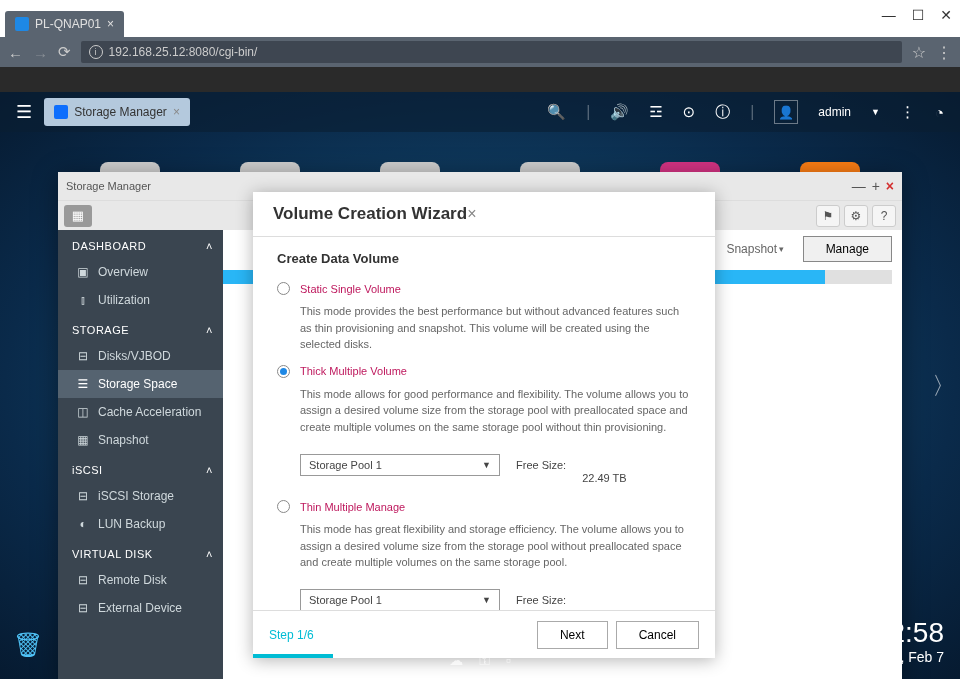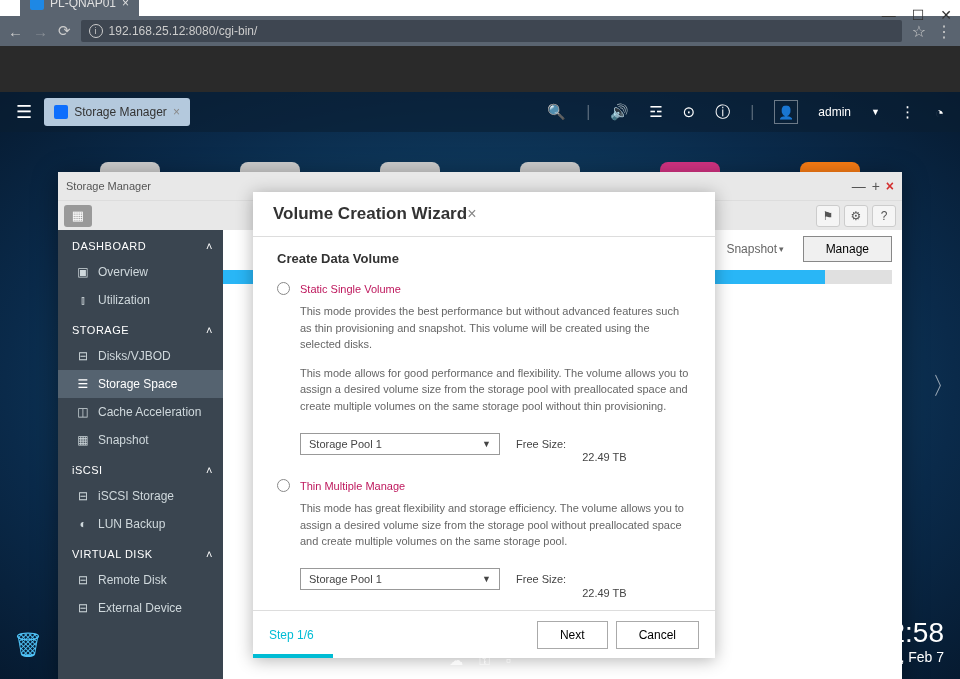--- a/index.html
+++ b/index.html
@@ -1,21 +1,21 @@
 <!DOCTYPE html>
 <html><head>
 <meta charset="utf-8">
 <style>
 * { box-sizing: border-box; margin: 0; padding: 0; font-family: -apple-system, BlinkMacSystemFont, "Segoe UI", Arial, sans-serif; }
 body { width: 960px; height: 679px; overflow: hidden; background: #2a2a2a; position: relative; }
 
 
 .browser-titlebar { height: 32px; background: #fff; display: flex; align-items: center; justify-content: flex-end; padding-right: 8px; gap: 16px; }
 .browser-titlebar span { font-size: 14px; color: #333; }
-.browser-tabs { height: 16px; background: #fff; display: flex; align-items: flex-end; padding-left: 20px; }
+.browser-tabs { height: 37px; background: #fff; display: flex; align-items: flex-end; padding-left: 5px; }
 .browser-tab { background: #5a6470; color: #e0e0e0; height: 26px; display: flex; align-items: center; padding: 0 10px; font-size: 12px; gap: 6px; border-radius: 3px 3px 0 0; position: relative; }
 .browser-tab .favicon { width: 14px; height: 14px; background: #1e88e5; border-radius: 2px; }
 .browser-addr { height: 30px; background: #5a6470; display: flex; align-items: center; padding: 0 8px; gap: 10px; color: #ccc; }
 .browser-addr .nav-btn { font-size: 15px; }
 .url-bar { flex: 1; background: #3e4651; height: 22px; border-radius: 2px; display: flex; align-items: center; padding: 0 8px; font-size: 12px; color: #ccc; gap: 6px; }
 .url-bar .info-icon { width: 14px; height: 14px; border: 1px solid #ccc; border-radius: 50%; display: flex; align-items: center; justify-content: center; font-size: 9px; }
 
 
 .qnap-desktop { position: absolute; top: 92px; left: 0; right: 0; bottom: 0; background: radial-gradient(ellipse at center, #1a5e8a 0%, #0a2a4a 70%, #061a30 100%); }
 .qnap-topbar { height: 40px; background: rgba(10, 30, 50, 0.6); display: flex; align-items: center; padding: 0 16px; gap: 12px; }
@@ -263,20 +263,24 @@
 
       <div class="opt">
         <div class="opt-head">
           <span class="radio"></span>
           <span class="opt-label">Static Single Volume</span>
         </div>
         <div class="opt-desc">This mode provides the best performance but without advanced features such as thin provisioning and snapshot. This volume will be created using the selected disks.</div>
       </div>
 
       <div class="opt">
+        <div class="opt-head">
+          <span class="radio checked"></span>
+          <span class="opt-label">Thick Multiple Volume</span>
+        </div>
         <div class="opt-desc">This mode allows for good performance and flexibility. The volume allows you to assign a desired volume size from the storage pool with preallocated space and create multiple volumes on the same storage pool without thin provisioning.</div>
         <div class="pool-row">
           <div class="pool-select">
             <span>Storage Pool 1</span>
             <span class="arrow">▼</span>
           </div>
           <span class="free-label">Free Size:</span>
           <span class="free-val">22.49 TB</span>
         </div>
       </div>

